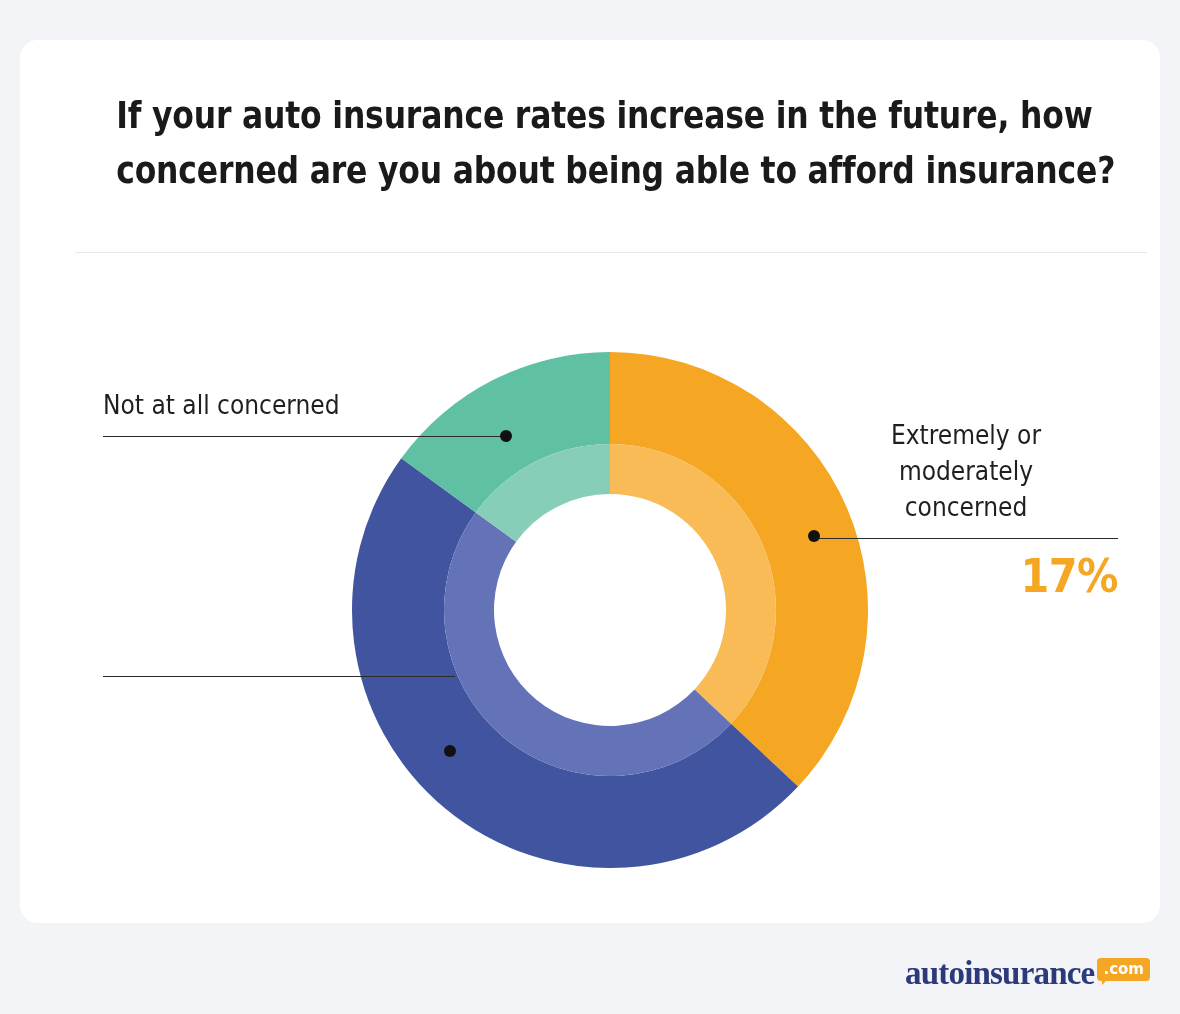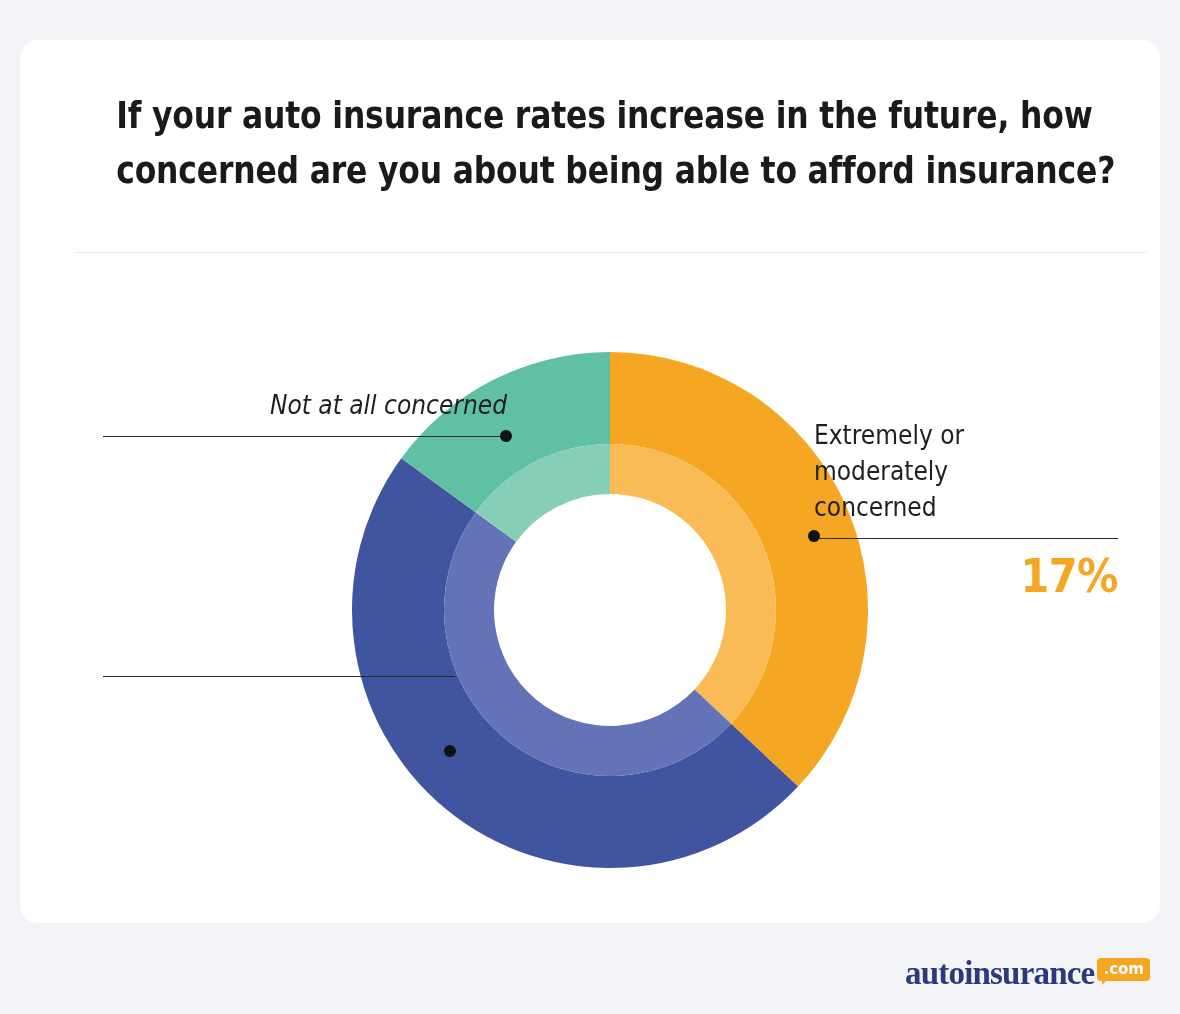--- a/index.html
+++ b/index.html
@@ -78,33 +78,33 @@
   .callout .c-pct {
     font-family: "DejaVu Sans Condensed", "Liberation Sans", sans-serif;
     font-weight: bold;
     font-size: 46px;
     line-height: 1.1;
     letter-spacing: -0.5px;
   }
 
   
   #callout-green { left: 83px; top: 348px; width: 404px; }
-  #callout-green .c-label { text-align: right; font-style: italic; }
+  #callout-green .c-label { text-align: left; }
   #callout-green .c-rule { width: 404px; margin-top: 12px; }
   #callout-green .c-pct { text-align: left; margin-top: 12px; color: #5fc0a3; }
 
   
   #callout-blue { left: 83px; top: 625px; width: 352px; }
   #callout-blue .c-label { text-align: left; }
   #callout-blue .c-rule { width: 352px; margin-top: 11px; }
   #callout-blue .c-pct { text-align: left; margin-top: 12px; color: #41549f; }
 
   
   #callout-orange { left: 794px; top: 378px; width: 304px; }
-  #callout-orange .c-label { text-align: left; }
+  #callout-orange .c-label { text-align: center; }
   #callout-orange .c-rule { width: 304px; margin-top: 12px; }
   #callout-orange .c-pct { text-align: right; margin-top: 12px; color: #f5a623; }
 
   .leader-dot {
     position: absolute;
     width: 12px;
     height: 12px;
     border-radius: 50%;
     background: #111111;
   }

